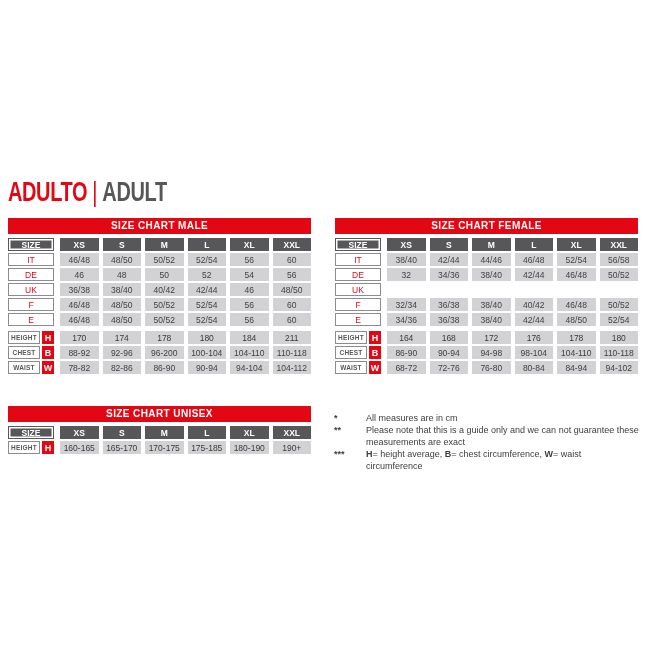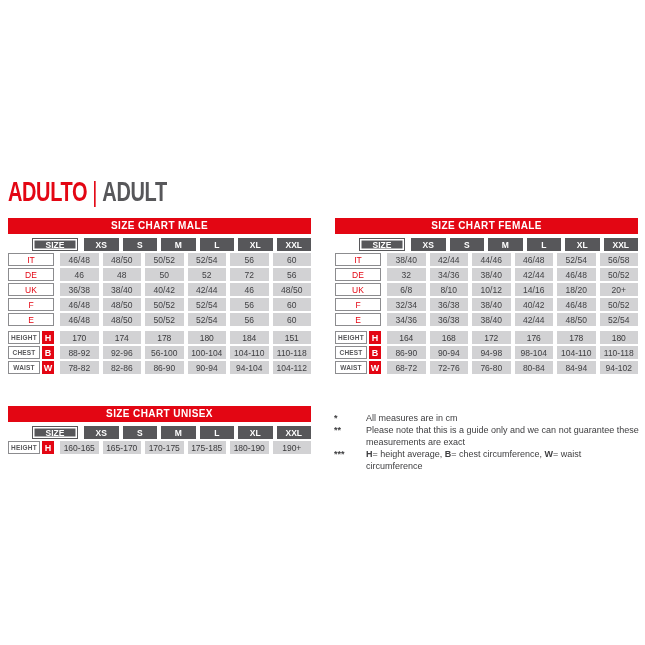--- a/index.html
+++ b/index.html
@@ -21,21 +21,21 @@
   .chart-table{position:absolute;width:303px;}
   #male-table{left:8px;top:218px;border-radius:23px;}
   #female-table{left:335px;top:218px;border-radius:11px;}
   #unisex-table{left:8px;top:406px;}
   .banner{
     height:16px;line-height:16px;background:#e30613;color:#ffffff;
     font-weight:bold;font-size:10px;text-align:center;letter-spacing:.4px;
     margin-bottom:4px;
   }
   .t-row{display:flex;gap:2px;height:13px;margin-top:2px;}
-  .t-row.first{margin-top:0;margin-left:24px;}
+  .t-row.first{margin-top:0;}
   .t-row.measure-start{margin-top:5px;}
   .label-col{flex:0 0 46px;display:flex;gap:2px;margin-right:4px;}
   .corner-cell{
     flex:1;background:#57575a;border:1px solid #57575a;
     box-shadow:inset 0 0 0 1.5px #ffffff;
     color:#ffffff;font-weight:bold;font-size:8.5px;
     display:flex;align-items:center;justify-content:center;
   }
   .row-label-cell{
     flex:1;background:#ffffff;border:1px solid #8c8c8f;
@@ -111,21 +111,21 @@
         </div>
         <div class="t-row">
           <div class="label-col">
             <div class="row-label-cell">DE</div>
           </div>
           <div class="vals">
             <div class="vcell">46</div>
             <div class="vcell">48</div>
             <div class="vcell">50</div>
             <div class="vcell">52</div>
-            <div class="vcell">72</div>
+            <div class="vcell">54</div>
             <div class="vcell">56</div>
           </div>
         </div>
         <div class="t-row">
           <div class="label-col">
             <div class="row-label-cell">UK</div>
           </div>
           <div class="vals">
             <div class="vcell">36/38</div>
             <div class="vcell">38/40</div>
@@ -165,32 +165,32 @@
           <div class="label-col">
             <div class="measure-label-cell">HEIGHT</div>
             <div class="letter-badge">H</div>
           </div>
           <div class="vals">
             <div class="vcell">170</div>
             <div class="vcell">174</div>
             <div class="vcell">178</div>
             <div class="vcell">180</div>
             <div class="vcell">184</div>
-            <div class="vcell">151</div>
+            <div class="vcell">211</div>
           </div>
         </div>
         <div class="t-row">
           <div class="label-col">
             <div class="measure-label-cell">CHEST</div>
             <div class="letter-badge">B</div>
           </div>
           <div class="vals">
             <div class="vcell">88-92</div>
             <div class="vcell">92-96</div>
-            <div class="vcell">56-100</div>
+            <div class="vcell">96-200</div>
             <div class="vcell">100-104</div>
             <div class="vcell">104-110</div>
             <div class="vcell">110-118</div>
           </div>
         </div>
         <div class="t-row">
           <div class="label-col">
             <div class="measure-label-cell">WAIST</div>
             <div class="letter-badge">W</div>
           </div>
@@ -245,28 +245,20 @@
             <div class="vcell">38/40</div>
             <div class="vcell">42/44</div>
             <div class="vcell">46/48</div>
             <div class="vcell">50/52</div>
           </div>
         </div>
         <div class="t-row">
           <div class="label-col">
             <div class="row-label-cell">UK</div>
           </div>
-          <div class="vals">
-            <div class="vcell">6/8</div>
-            <div class="vcell">8/10</div>
-            <div class="vcell">10/12</div>
-            <div class="vcell">14/16</div>
-            <div class="vcell">18/20</div>
-            <div class="vcell">20+</div>
-          </div>
         </div>
         <div class="t-row">
           <div class="label-col">
             <div class="row-label-cell">F</div>
           </div>
           <div class="vals">
             <div class="vcell">32/34</div>
             <div class="vcell">36/38</div>
             <div class="vcell">38/40</div>
             <div class="vcell">40/42</div>

